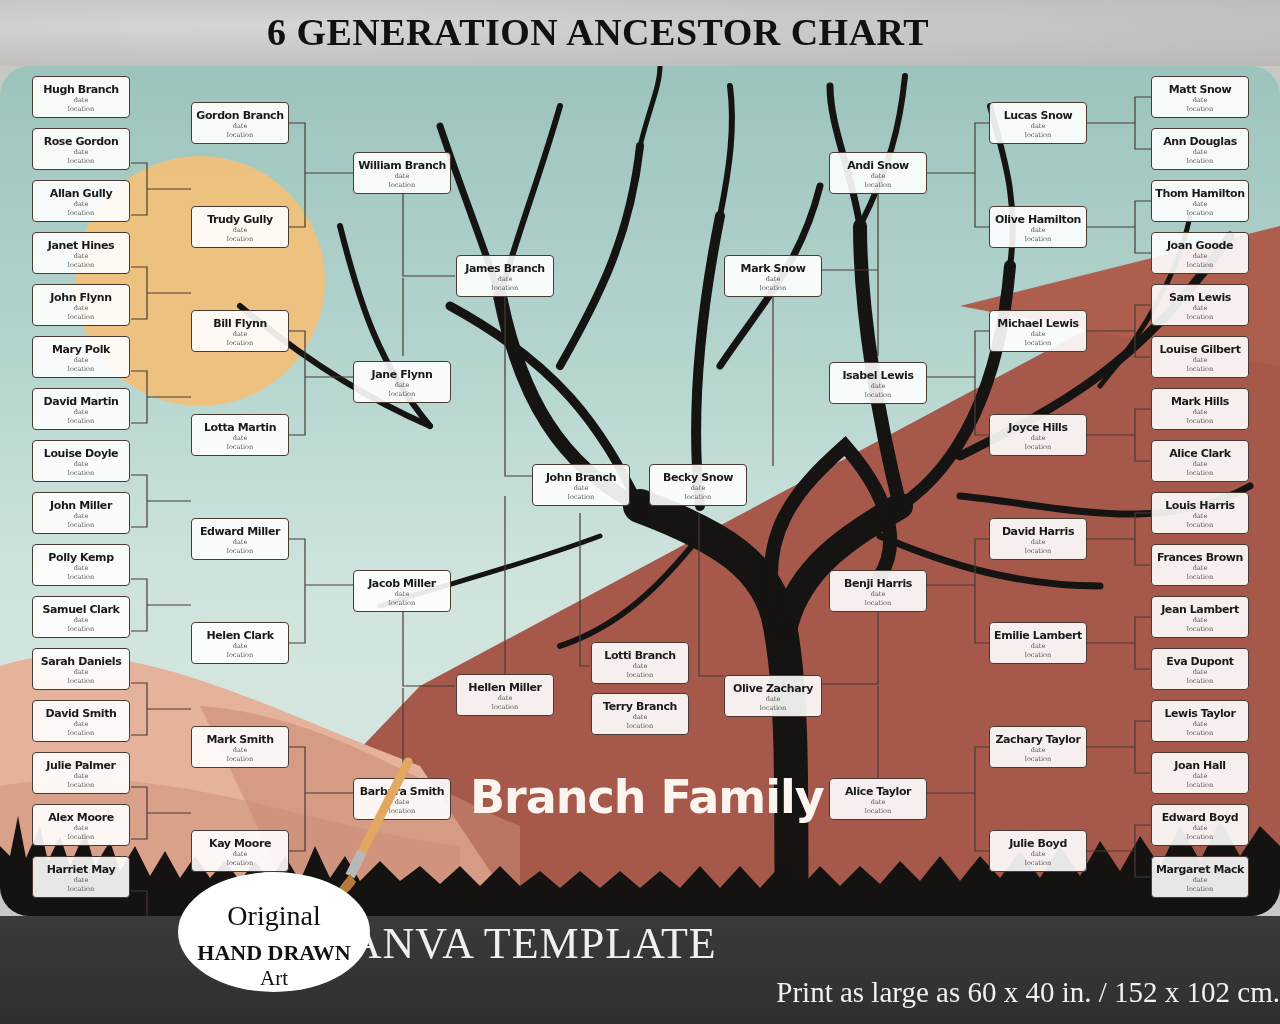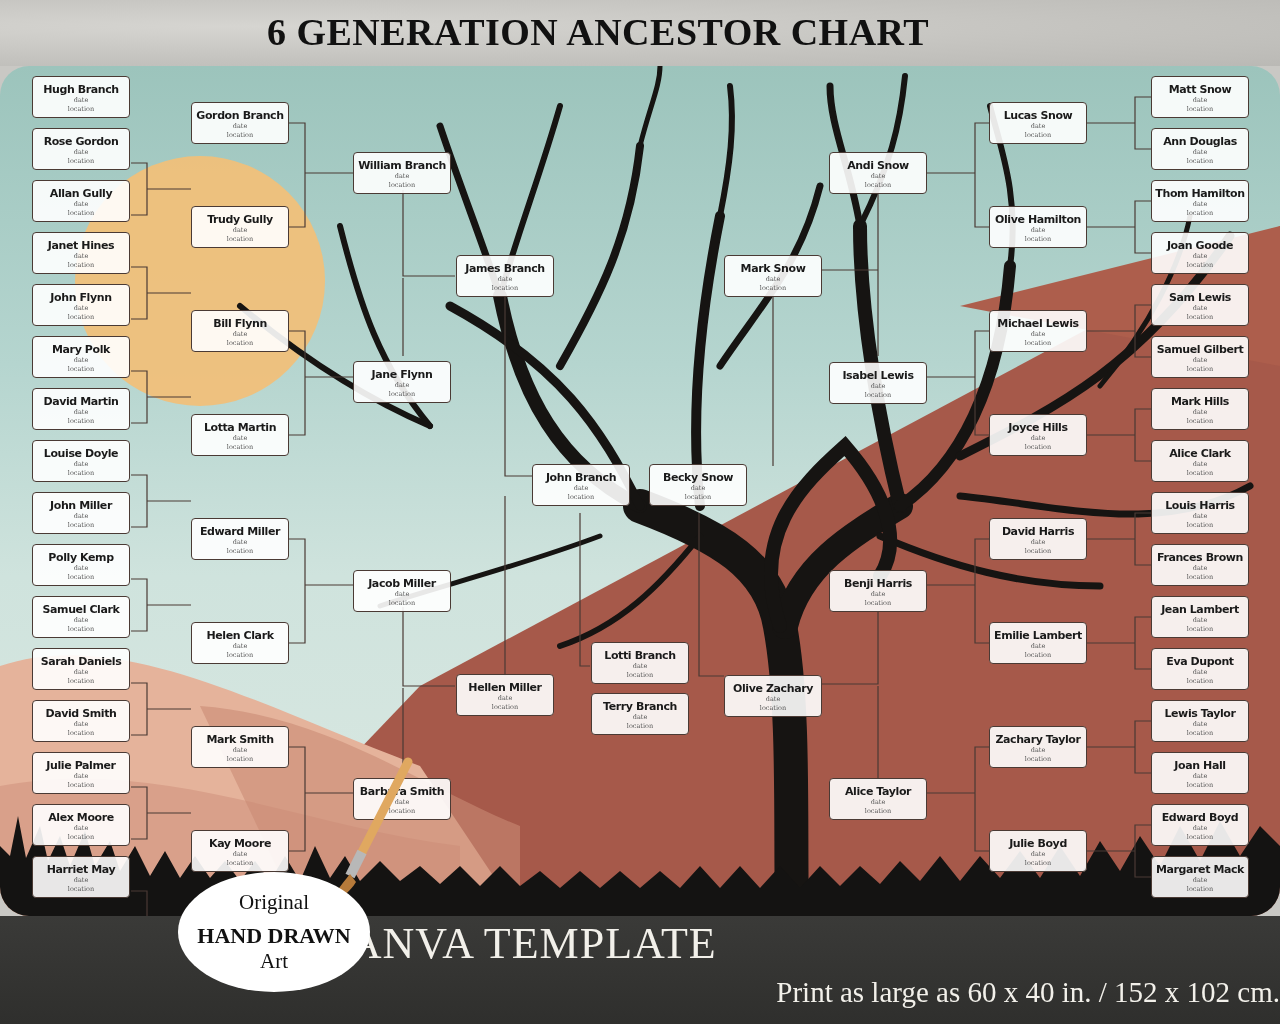--- a/index.html
+++ b/index.html
@@ -16,21 +16,21 @@
     font-size:44px; color:#f2f0ea; letter-spacing:1px; }
   .print { position:absolute; left:0; top:976px; width:1280px; text-align:right; font-family:"Liberation Serif", "DejaVu Serif", serif;
     font-size:29px; color:#f2f0ea; }
   svg.bg { position:absolute; left:0; top:0; }
   .box { position:absolute; width:98px; height:42px; background:rgba(255,255,255,0.90); border:1.5px solid #4a3a34;
     border-radius:4px; box-sizing:border-box; text-align:center; }
   .box .nm { display:block; font-family:"DejaVu Sans", sans-serif; font-weight:bold; font-size:11px; color:#1a1a1a; margin-top:6px; letter-spacing:-0.4px; white-space:nowrap; }
   .box .dt, .box .lc { display:block; font-family:"DejaVu Serif", serif; font-size:6.5px; color:#555; line-height:9px; }
   .family { position:absolute; left:470px; top:770px; font-family:"DejaVu Sans", sans-serif; font-weight:bold; font-size:46px; color:#fbf4ef; letter-spacing:-1px; }
   .badge { position:absolute; left:178px; top:872px; width:192px; height:120px; border-radius:50%; background:#fff; text-align:center; }
-  .badge .b1 { display:block; font-family:"Liberation Serif", serif; font-size:21px; color:#111; margin-top:18px; }
+  .badge .b1 { display:block; font-family:"Liberation Serif", serif; font-size:28px; color:#111; margin-top:28px; }
   .badge .b2 { display:block; font-family:"Liberation Serif", serif; font-size:22px; color:#111; font-weight:bold;margin-top:8px; }
   .badge .b3 { display:block; font-family:"Liberation Serif", serif; font-size:21px; color:#111; }
 </style>
 </head>
 <body>
 
 <div class="top-band"></div>
 <div class="title">6 GENERATION ANCESTOR CHART</div>
 
 <div class="canvas">
@@ -389,21 +389,21 @@
       <span class="nm">Joan Goode</span>
       <span class="dt">date</span>
       <span class="lc">location</span>
     </div>
   <div class="box" style="left:1151px;top:218px">
       <span class="nm">Sam Lewis</span>
       <span class="dt">date</span>
       <span class="lc">location</span>
     </div>
   <div class="box" style="left:1151px;top:270px">
-      <span class="nm">Samuel Gilbert</span>
+      <span class="nm">Louise Gilbert</span>
       <span class="dt">date</span>
       <span class="lc">location</span>
     </div>
   <div class="box" style="left:1151px;top:322px">
       <span class="nm">Mark Hills</span>
       <span class="dt">date</span>
       <span class="lc">location</span>
     </div>
   <div class="box" style="left:1151px;top:374px">
       <span class="nm">Alice Clark</span>
@@ -444,20 +444,21 @@
       <span class="nm">Edward Boyd</span>
       <span class="dt">date</span>
       <span class="lc">location</span>
     </div>
   <div class="box" style="left:1151px;top:790px">
       <span class="nm">Margaret Mack</span>
       <span class="dt">date</span>
       <span class="lc">location</span>
     </div>
 
+  <div class="family" style="top:704px">Branch Family</div>
 
   <svg style="position:absolute;left:320px;top:690px" width="100" height="150" viewBox="0 0 100 150">
     <line x1="88" y1="6" x2="40" y2="100" stroke="#e0a860" stroke-width="9" stroke-linecap="round"></line>
     <line x1="42" y1="96" x2="30" y2="120" stroke="#b8b8b8" stroke-width="10"></line>
     <path d="M30,118 C20,130 14,140 8,146 C20,144 30,136 36,126 Z" fill="#b67a3a"></path>
   </svg>
 </div>
 
 <div class="bottom-band"></div>
 <div class="canva">CANVA TEMPLATE</div>

